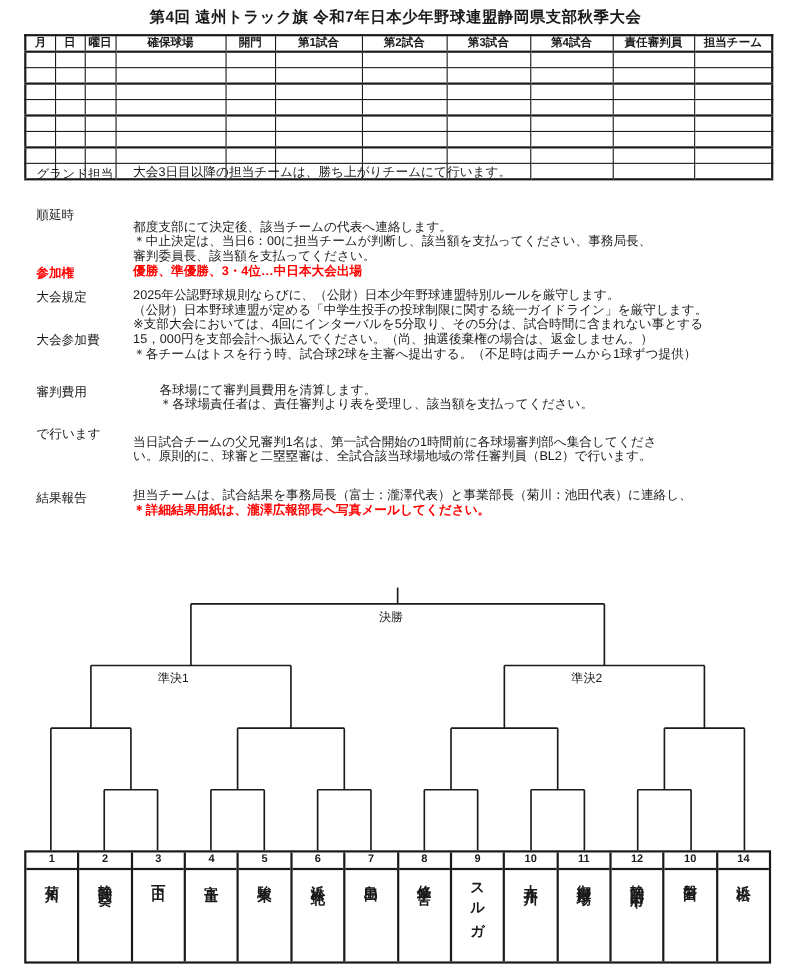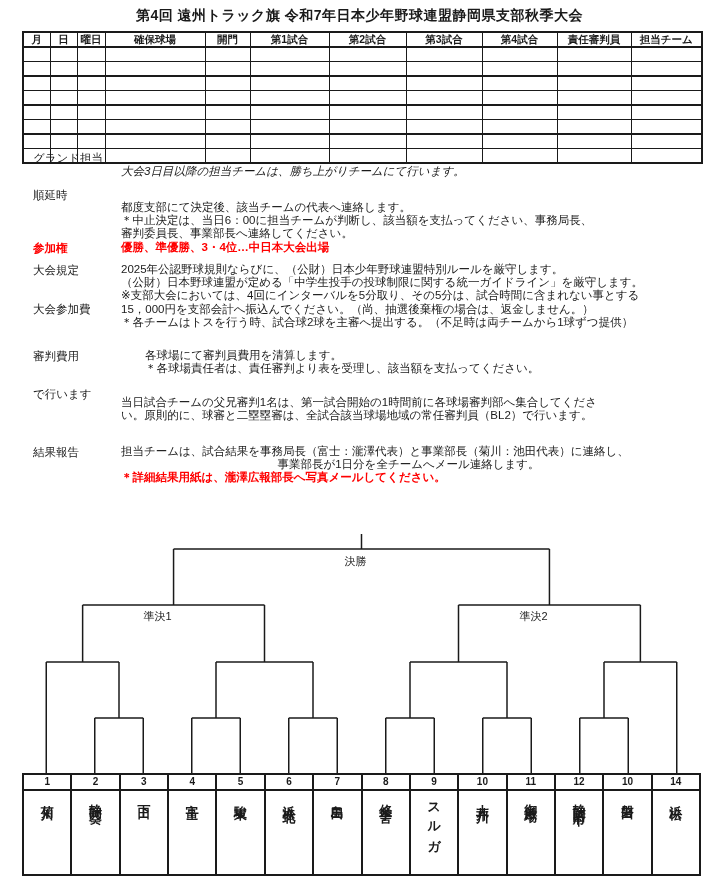--- a/index.html
+++ b/index.html
@@ -176,30 +176,30 @@
           <td>&nbsp;</td>
           <td>&nbsp;</td>
           <td>&nbsp;</td>
         </tr>
       </tbody>
   </table>
 
   <div id="sections">
       <div class="sec" style="top: 151px;">
         <div class="lbl">グランド担当</div>
-        <div class="content" style="top: 14px; font-style: italic;">
+        <div class="content" style="top: 0px;">
           <div class="line">大会3日目以降の担当チームは、勝ち上がりチームにて行います。</div>
         </div>
       </div>
       <div class="sec" style="top: 188px;">
         <div class="lbl">順延時</div>
         <div class="content" style="top: 13px;">
           <div class="line">都度支部にて決定後、該当チームの代表へ連絡します。</div>
           <div class="line">＊中止決定は、当日6：00に担当チームが判断し、該当額を支払ってください、事務局長、</div>
-          <div class="line">審判委員長、事業部長へ連絡してください。</div>
+          <div class="line">審判委員長、該当額を支払ってください。</div>
         </div>
       </div>
       <div class="sec" style="top: 241px;">
         <div class="lbl red">参加権</div>
         <div class="content" style="top: 0px;">
           <div class="line red">優勝、準優勝、3・4位…中日本大会出場</div>
         </div>
       </div>
       <div class="sec" style="top: 263px;">
         <div class="lbl">大会規定</div>
@@ -227,21 +227,20 @@
         <div class="lbl">で行います</div>
         <div class="content" style="top: 9px;">
           <div class="line">当日試合チームの父兄審判1名は、第一試合開始の1時間前に各球場審判部へ集合してくださ</div>
           <div class="line">い。原則的に、球審と二塁塁審は、全試合該当球場地域の常任審判員（BL2）で行います。</div>
         </div>
       </div>
       <div class="sec" style="top: 445px;">
         <div class="lbl">結果報告</div>
         <div class="content" style="top: 0px;">
           <div class="line">担当チームは、試合結果を事務局長（富士：瀧澤代表）と事業部長（菊川：池田代表）に連絡し、</div>
-          <div class="line center">事業部長が1日分を全チームへメール連絡します。</div>
           <div class="line red">＊詳細結果用紙は、瀧澤広報部長へ写真メールしてください。</div>
         </div>
       </div>
     </div>
 
   <svg id="bracket" width="719" height="248" viewBox="0 0 719 248">
       <line x1="94.75" y1="245" x2="94.75" y2="190" stroke="#1a1a1a" stroke-width="1.5"></line>
       <line x1="143.25" y1="245" x2="143.25" y2="190" stroke="#1a1a1a" stroke-width="1.5"></line>
       <line x1="94.75" y1="190" x2="143.25" y2="190" stroke="#1a1a1a" stroke-width="1.5"></line>
       <line x1="119" y1="190" x2="119" y2="134" stroke="#1a1a1a" stroke-width="1.5"></line>

